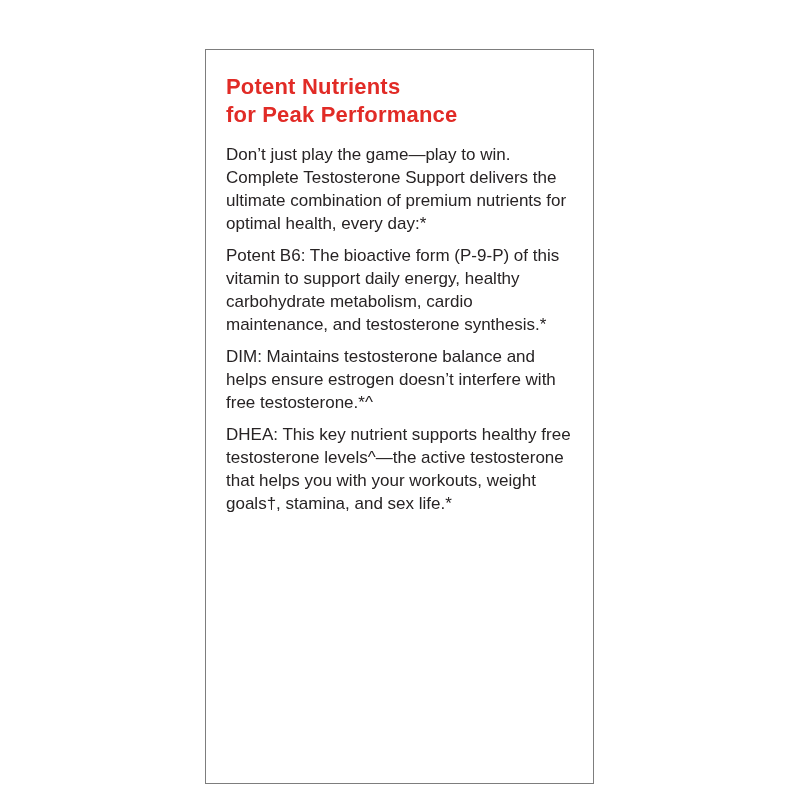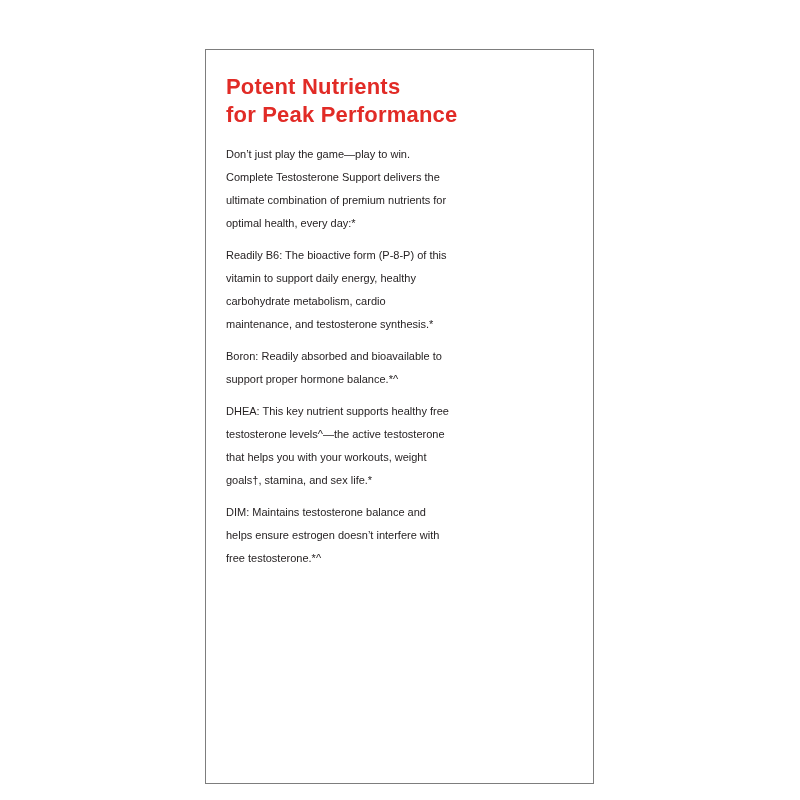--- a/index.html
+++ b/index.html
@@ -31,21 +31,21 @@
   .heading{
     font-size:22px;
     line-height:28px;
     font-weight:700;
     color:var(--heading-color);
     white-space:pre-line;
     letter-spacing:0.2px;
     margin-bottom:14px;
   }
   .para{
-    font-size:11px;
+    font-size:17px;
     line-height:23px;
     font-weight:400;
     color:var(--body-color);
     white-space:pre-line;
     margin-bottom:9px;
   }
   .para strong{font-weight:400;}
 </style>
 </head>
 <body>
@@ -54,31 +54,29 @@
   <section class="label-panel">
     <h1 class="heading">Potent Nutrients
 for Peak Performance</h1>
 
     <p class="para"><span>Don’t just play the game—play to win.
 </span><strong>Complete Testosterone Support</strong><span> delivers the
 ultimate combination of premium nutrients for
 optimal health, every day:*</span></p>
 
 
-    <p class="para"><strong>Readily B6:</strong><span> The bioactive form (P-8-P) of this
+    <p class="para"><strong>Potent B6:</strong><span> The bioactive form (P-9-P) of this
 vitamin to support daily energy, healthy
 carbohydrate metabolism, cardio
 maintenance, and testosterone synthesis.*</span></p>
 
-    <p class="para"><strong>Boron:</strong><span> Readily absorbed and bioavailable to
-support proper hormone balance.*^</span></p>
+
+    <p class="para"><strong>DIM:</strong><span> Maintains testosterone balance and
+helps ensure estrogen doesn’t interfere with
+free testosterone.*^</span></p>
 
     <p class="para"><strong>DHEA:</strong><span> This key nutrient supports healthy free
 testosterone levels^—the active testosterone
 that helps you with your workouts, weight
 goals†, stamina, and sex life.*</span></p>
 
-    <p class="para"><strong>DIM:</strong><span> Maintains testosterone balance and
-helps ensure estrogen doesn’t interfere with
-free testosterone.*^</span></p>
-
   </section>
 </div>
 
 </body></html>

